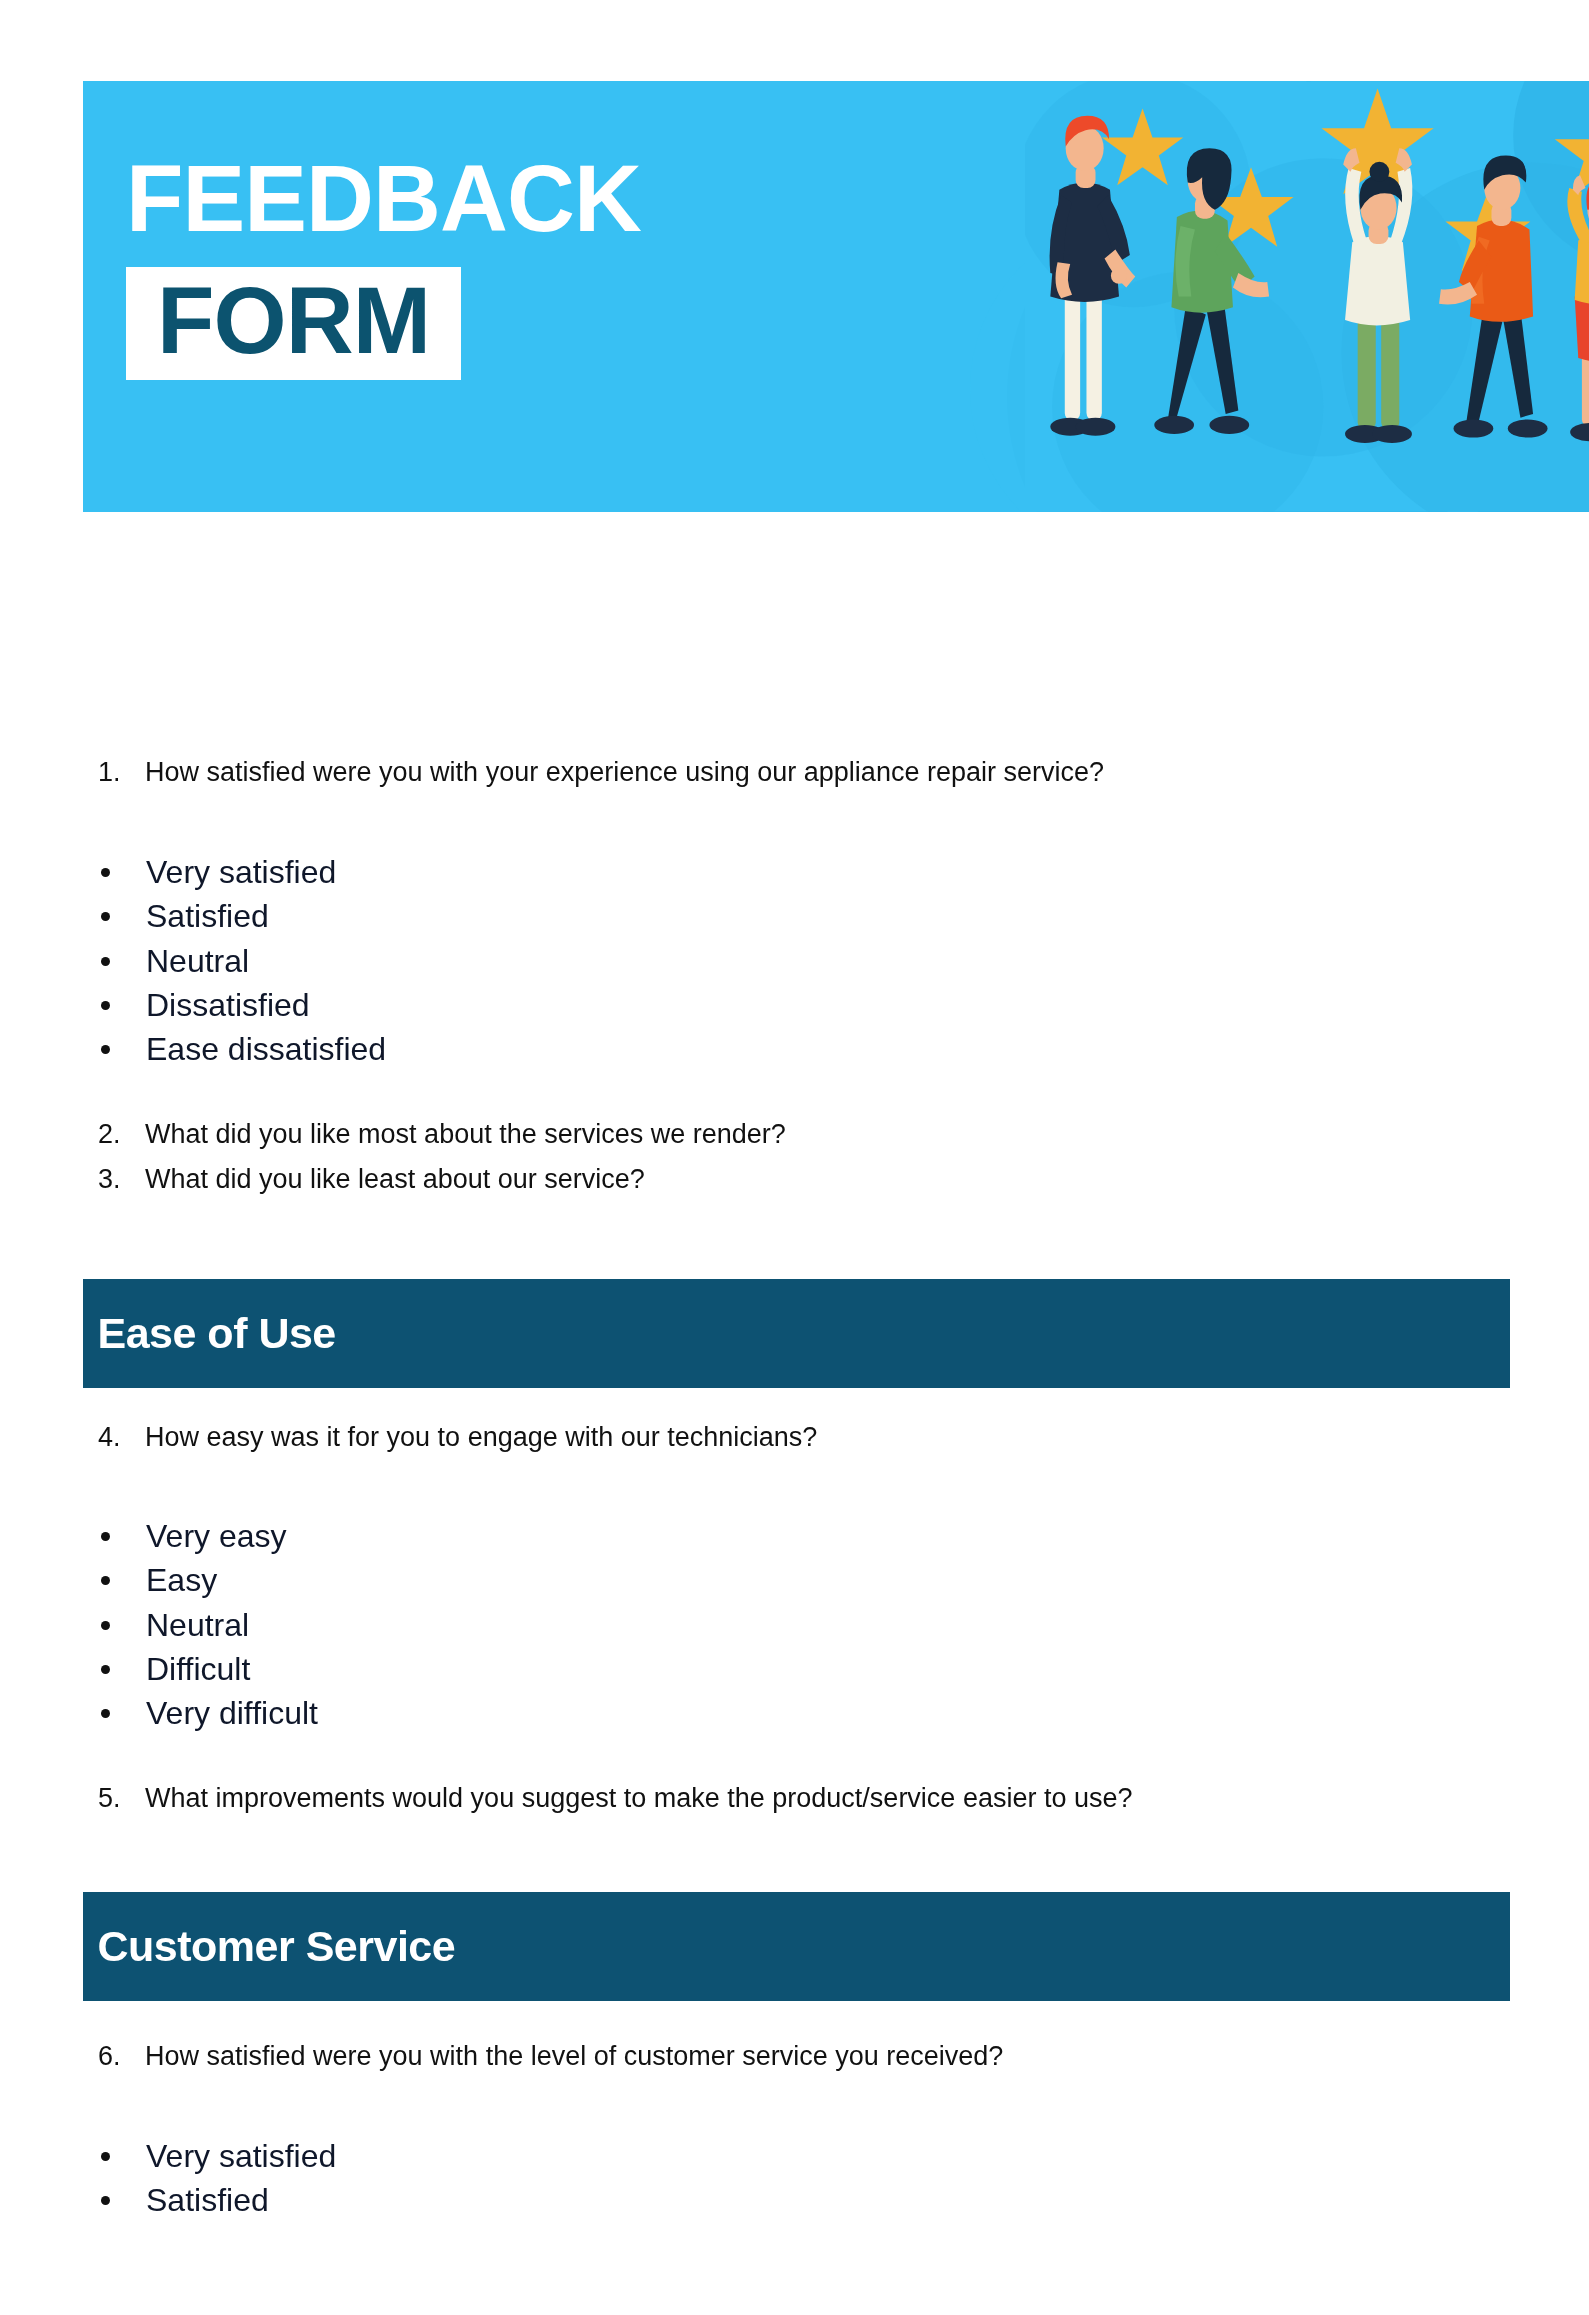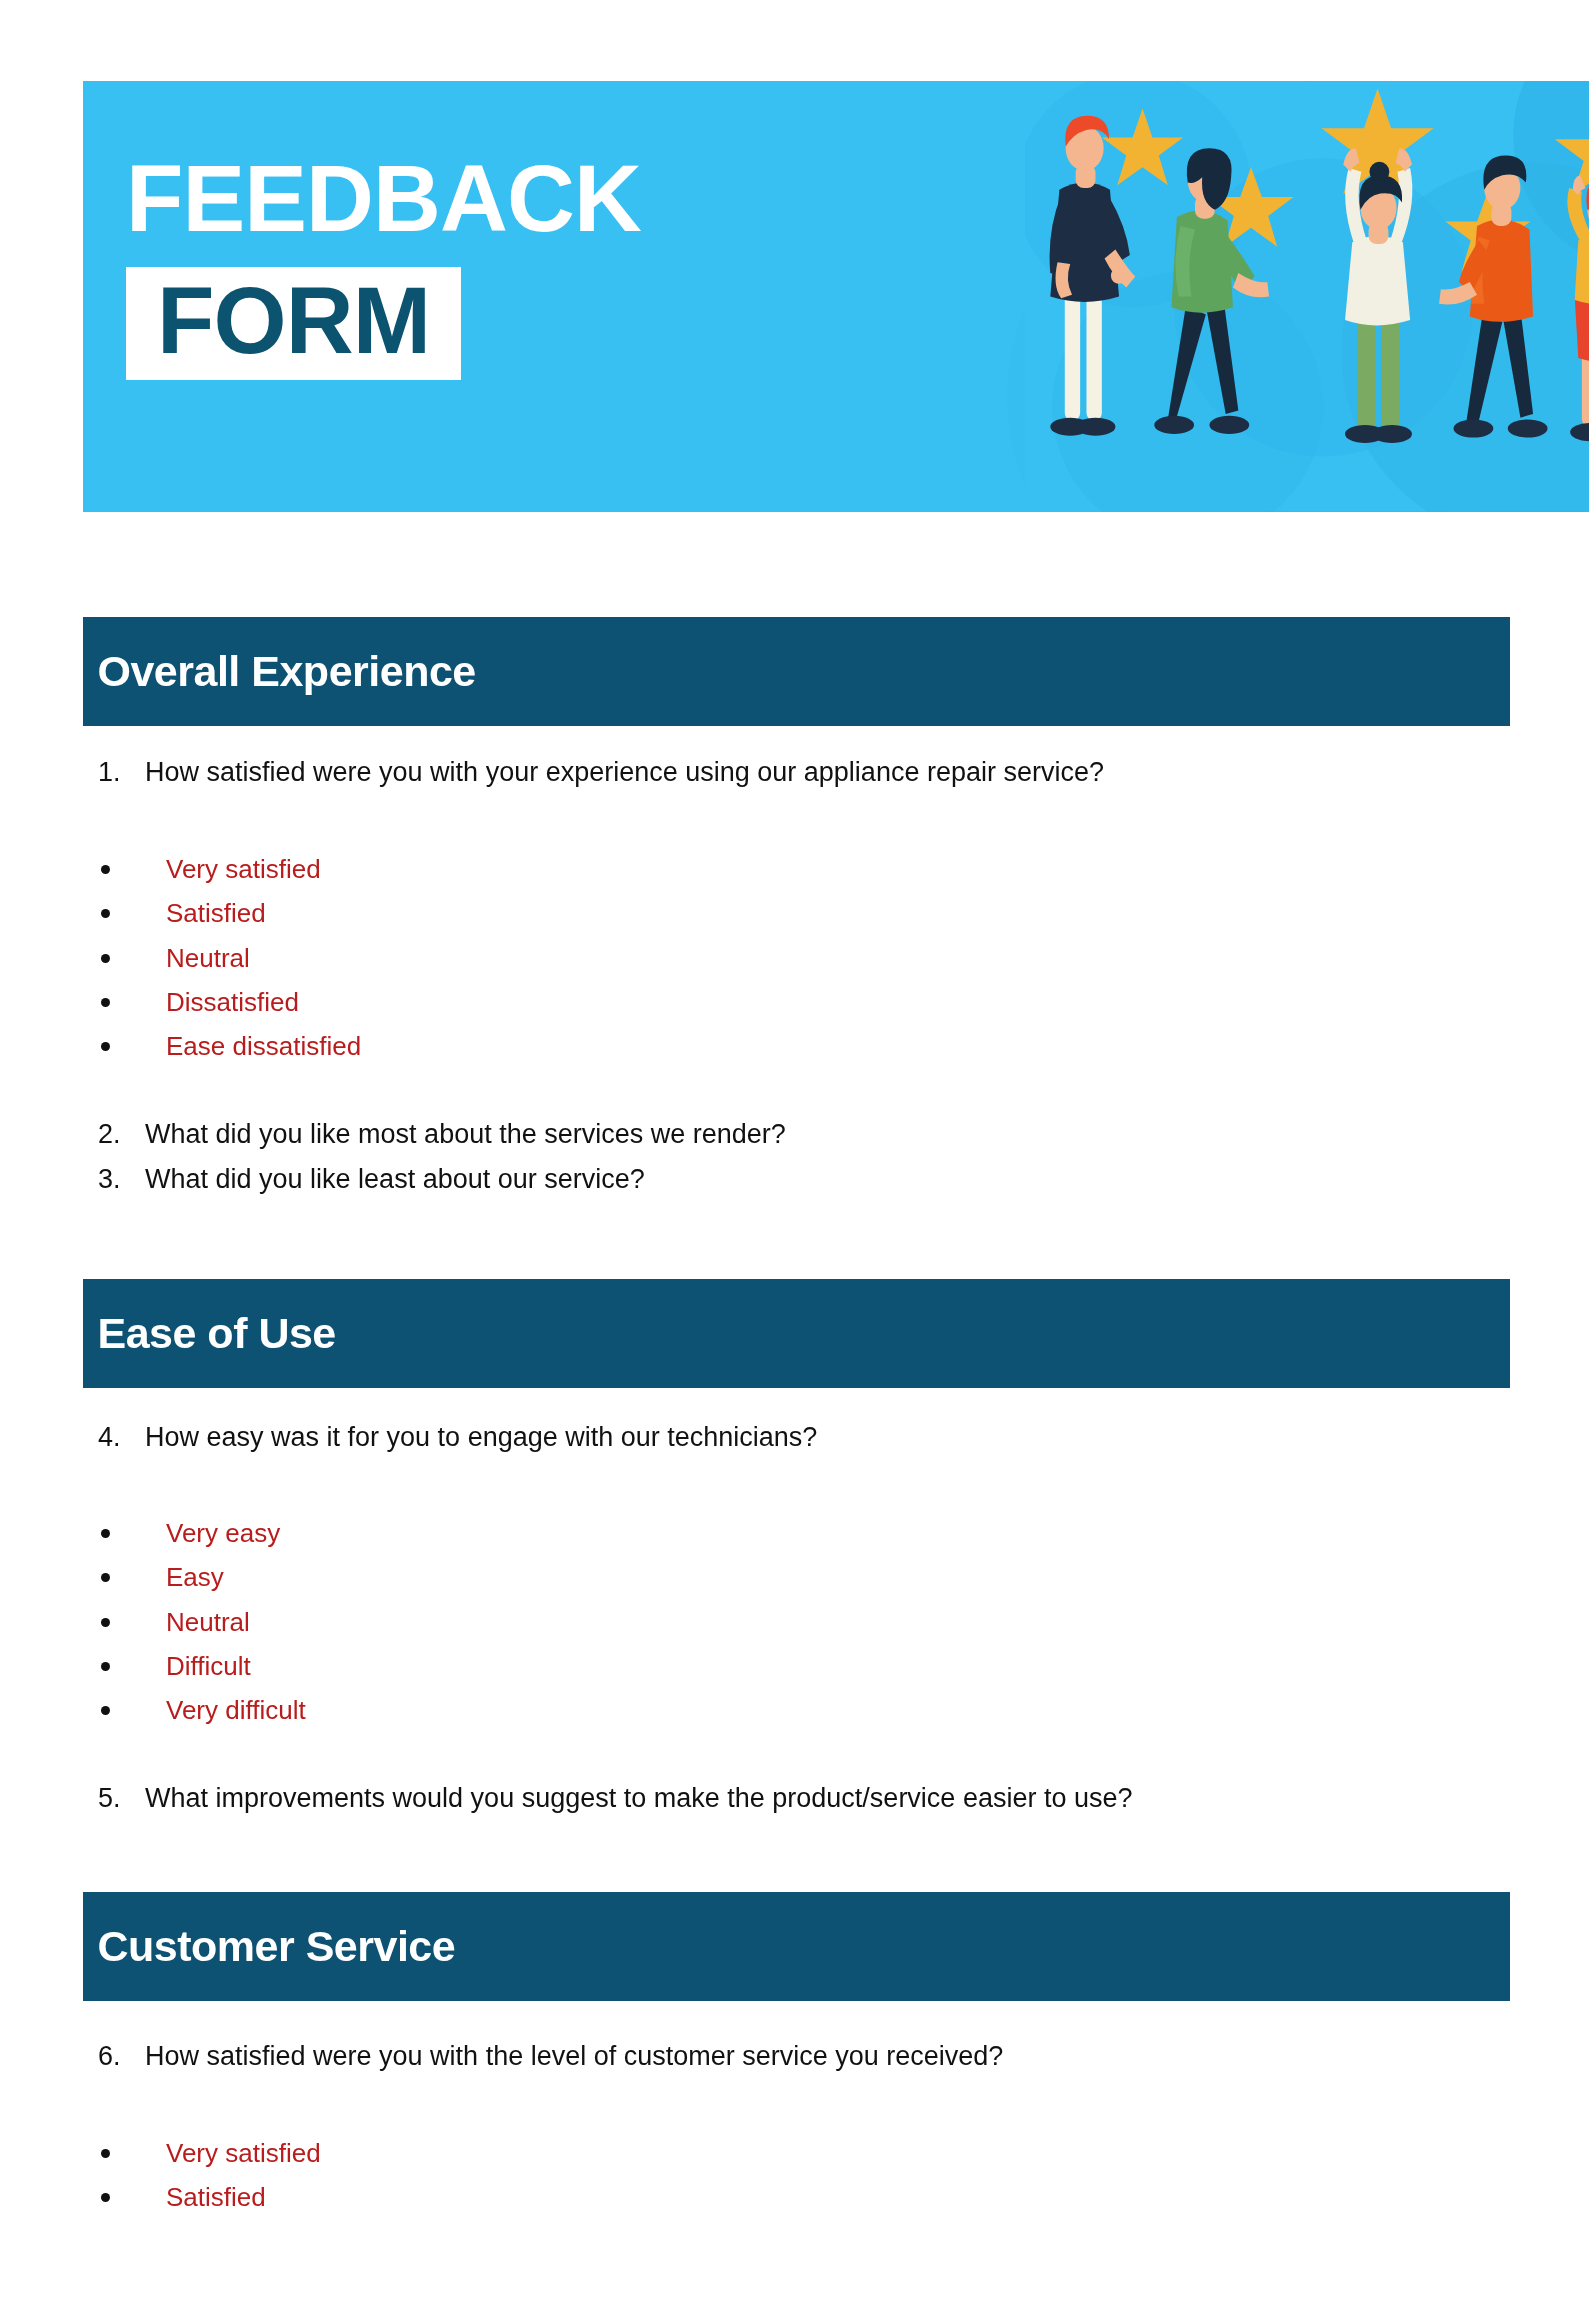--- a/index.html
+++ b/index.html
@@ -134,26 +134,25 @@
     flex: none;
     text-align: left;
   }
   .q-text { }
 
   .b-row {
     position: absolute;
     left: 101px;
     display: flex;
     align-items: center;
-    font-size: 26px;
+    font-size: 32px;
     line-height: 1.18;
-    color: #b91c1c;
+    color: #0f172a;
     font-family: "Liberation Sans", sans-serif;
     white-space: nowrap;
-    gap: 20px;
   }
   .b-dot {
     width: 9px;
     height: 9px;
     border-radius: 50%;
     background: #111111;
     flex: none;
     margin-right: 36px;
   }
 </style>
@@ -272,23 +271,20 @@
             <path d="M668 180 q14 -30 10 -52 l-14 2 q4 20 -8 46z" fill="#f2b333"></path>
             <rect x="630" y="156" width="22" height="24" rx="9" fill="#f3b68e"></rect>
             <ellipse cx="641" cy="142" rx="19" ry="23" fill="#f3b68e"></ellipse>
             <path d="M622 142 q-6 -36 22 -36 q24 0 22 28 q4 24 -6 44 l-12 -4 q8 -20 -2 -36 q-14 2 -24 4z" fill="#e8442b"></path>
           </g>
         </g>
       </svg>
     </div>
   </div>
 
-  <div class="section-header" id="sec-overall">
-    <span class="section-title">Overall Experience</span>
-  </div>
 
   <div class="q-row" style="top:756px;">
     <span class="q-num">1.</span>
     <span class="q-text">How satisfied were you with your experience using our appliance repair service?</span>
   </div>
 
   <div class="b-row" style="top:854px;">
     <span class="b-dot"></span>
     <span>Very satisfied</span>
   </div>

